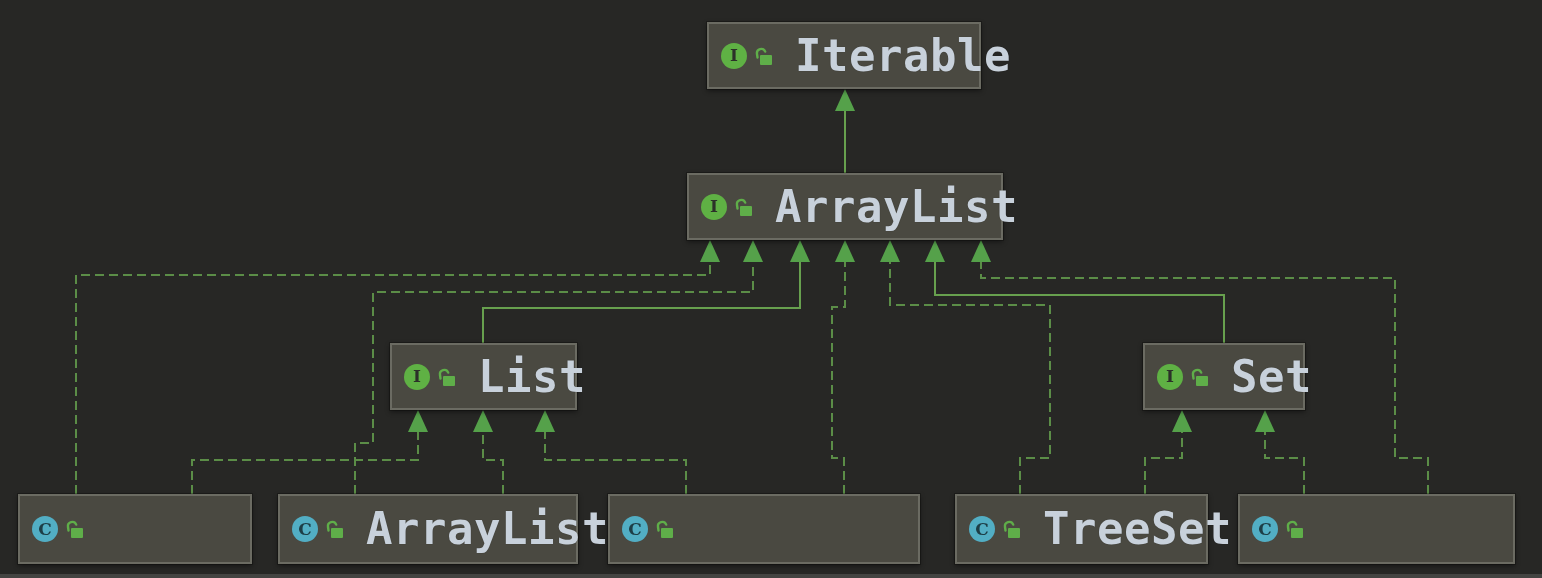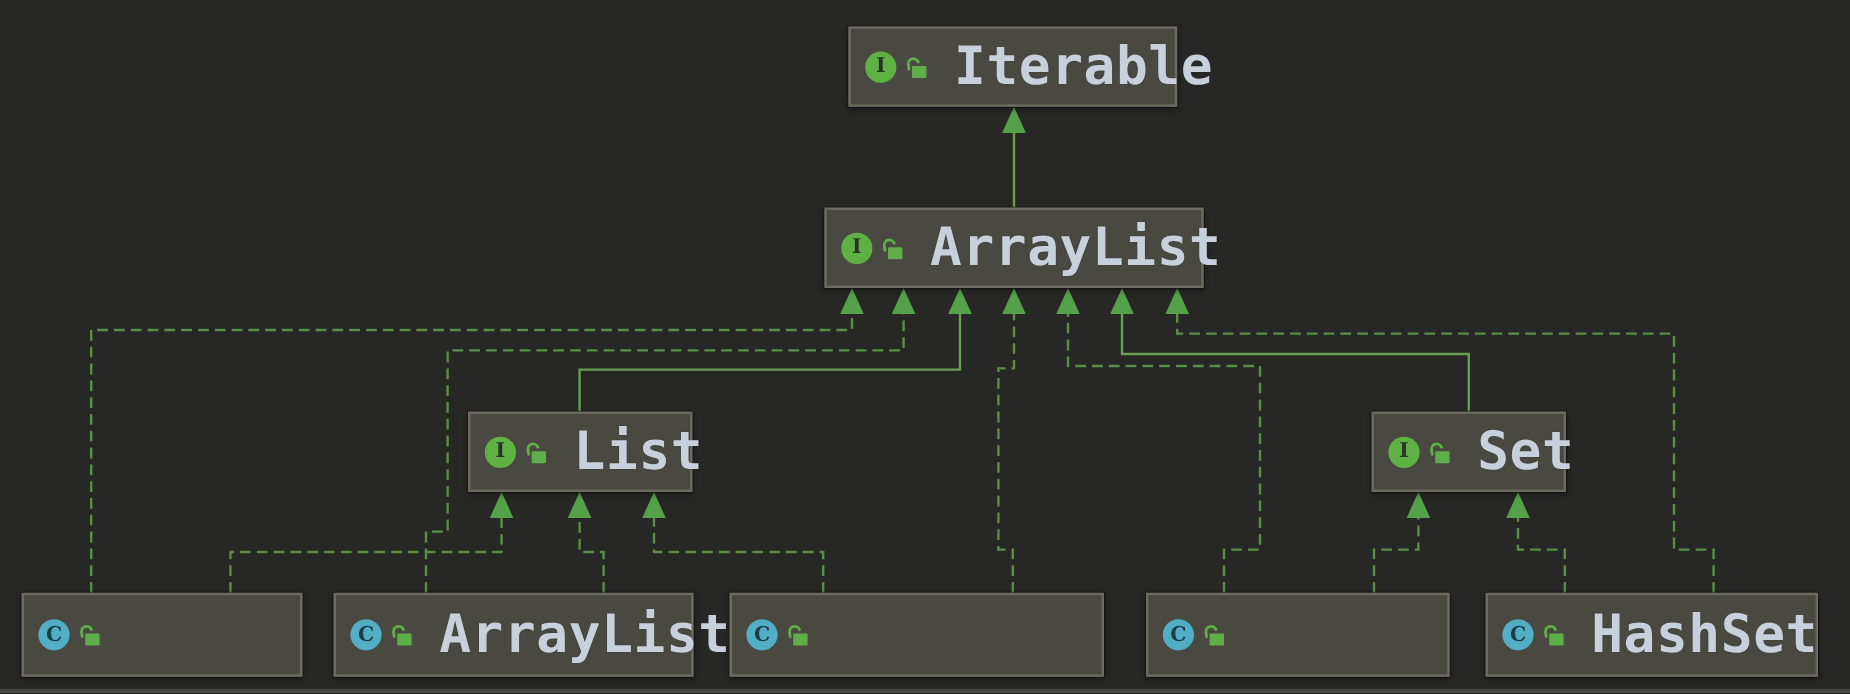--- a/index.html
+++ b/index.html
@@ -137,24 +137,24 @@
     </svg>
   </div>
     <div class="node" style="left: 955px; top: 494px; width: 253px; height: 70px;">
     <span class="badge class">
         <span class="badge-letter">C</span>
       </span>
     <svg class="lock" width="19" height="20" viewBox="0 0 19 20">
       <path class="sh" d="M3.5,11.5 L3,8 A4.3,4.3 0 0 1 11.2,5.6"></path>
       <rect class="lk" x="6" y="9" width="12" height="10" rx="1"></rect>
     </svg>
+    <span class="label">TreeSet</span>
   </div>
     <div class="node" style="left: 1238px; top: 494px; width: 277px; height: 70px;">
     <span class="badge class">
         <span class="badge-letter">C</span>
       </span>
     <svg class="lock" width="19" height="20" viewBox="0 0 19 20">
       <path class="sh" d="M3.5,11.5 L3,8 A4.3,4.3 0 0 1 11.2,5.6"></path>
       <rect class="lk" x="6" y="9" width="12" height="10" rx="1"></rect>
     </svg>
-    <span class="label">HashSet</span>
   </div>
   </div>
 
 </body></html>

